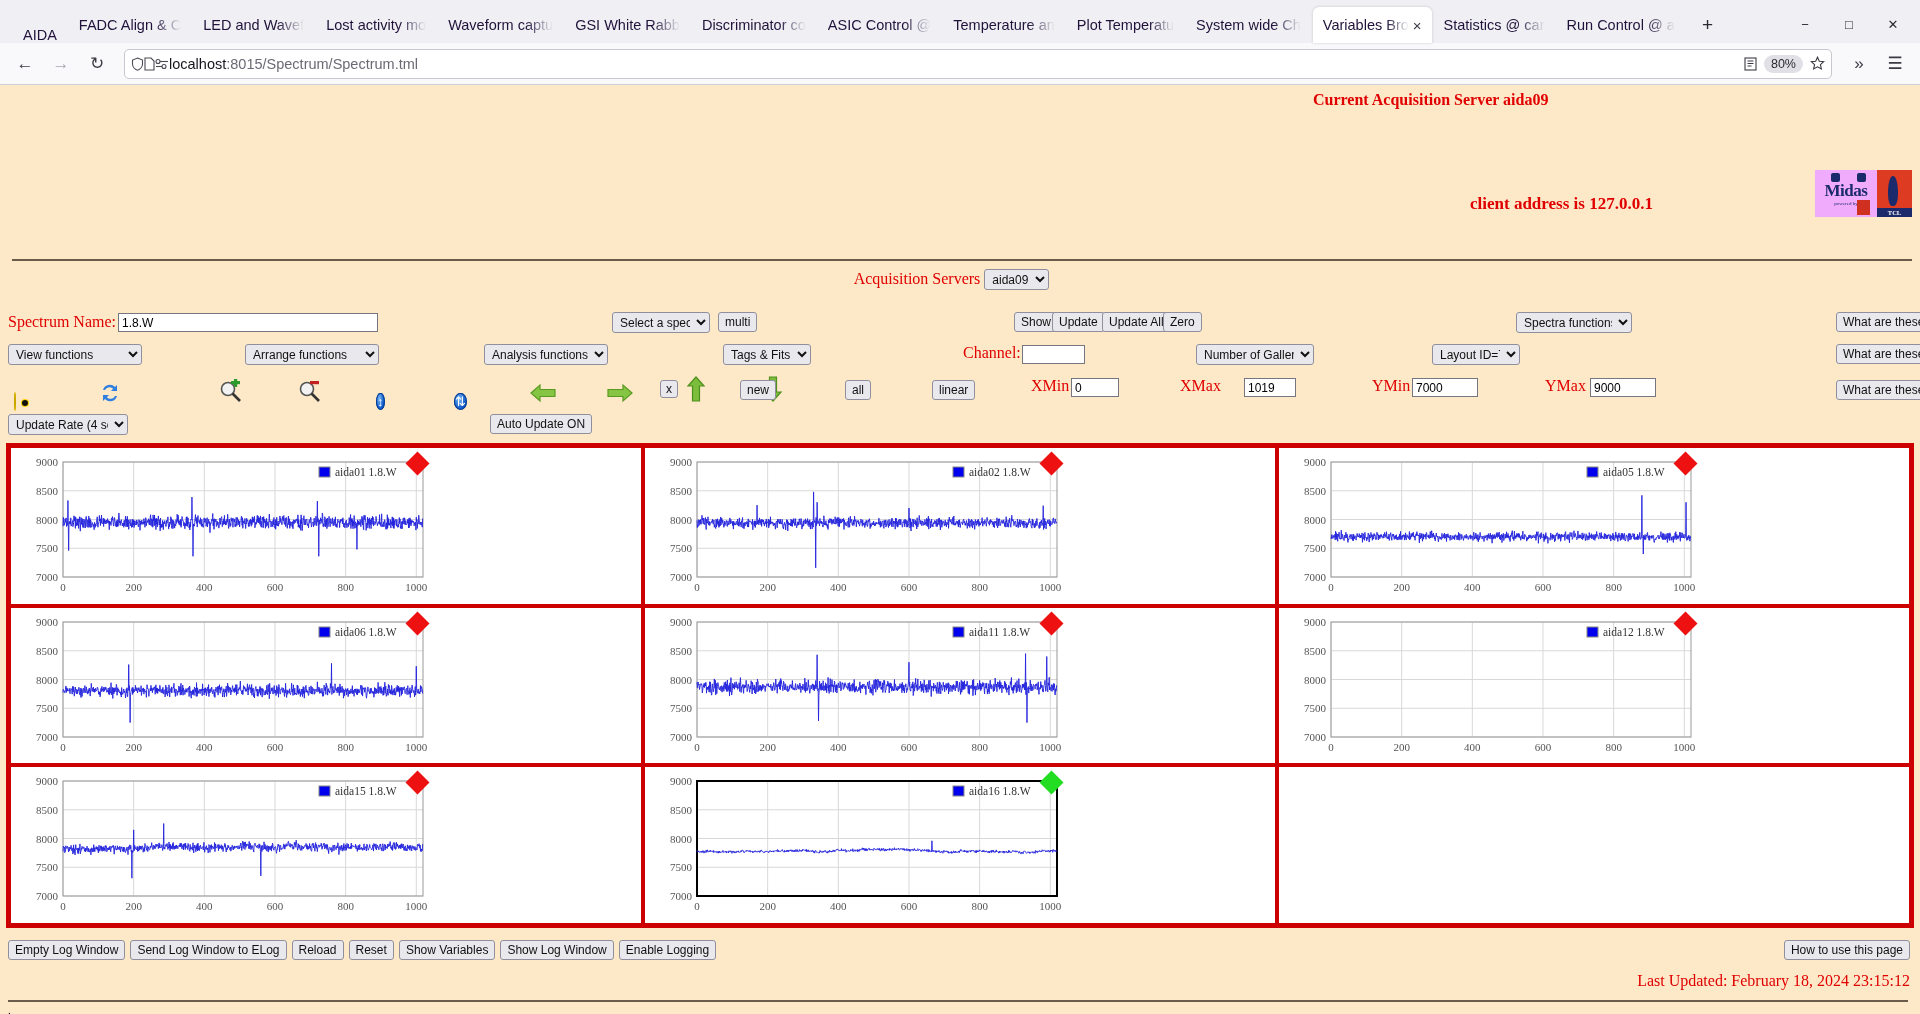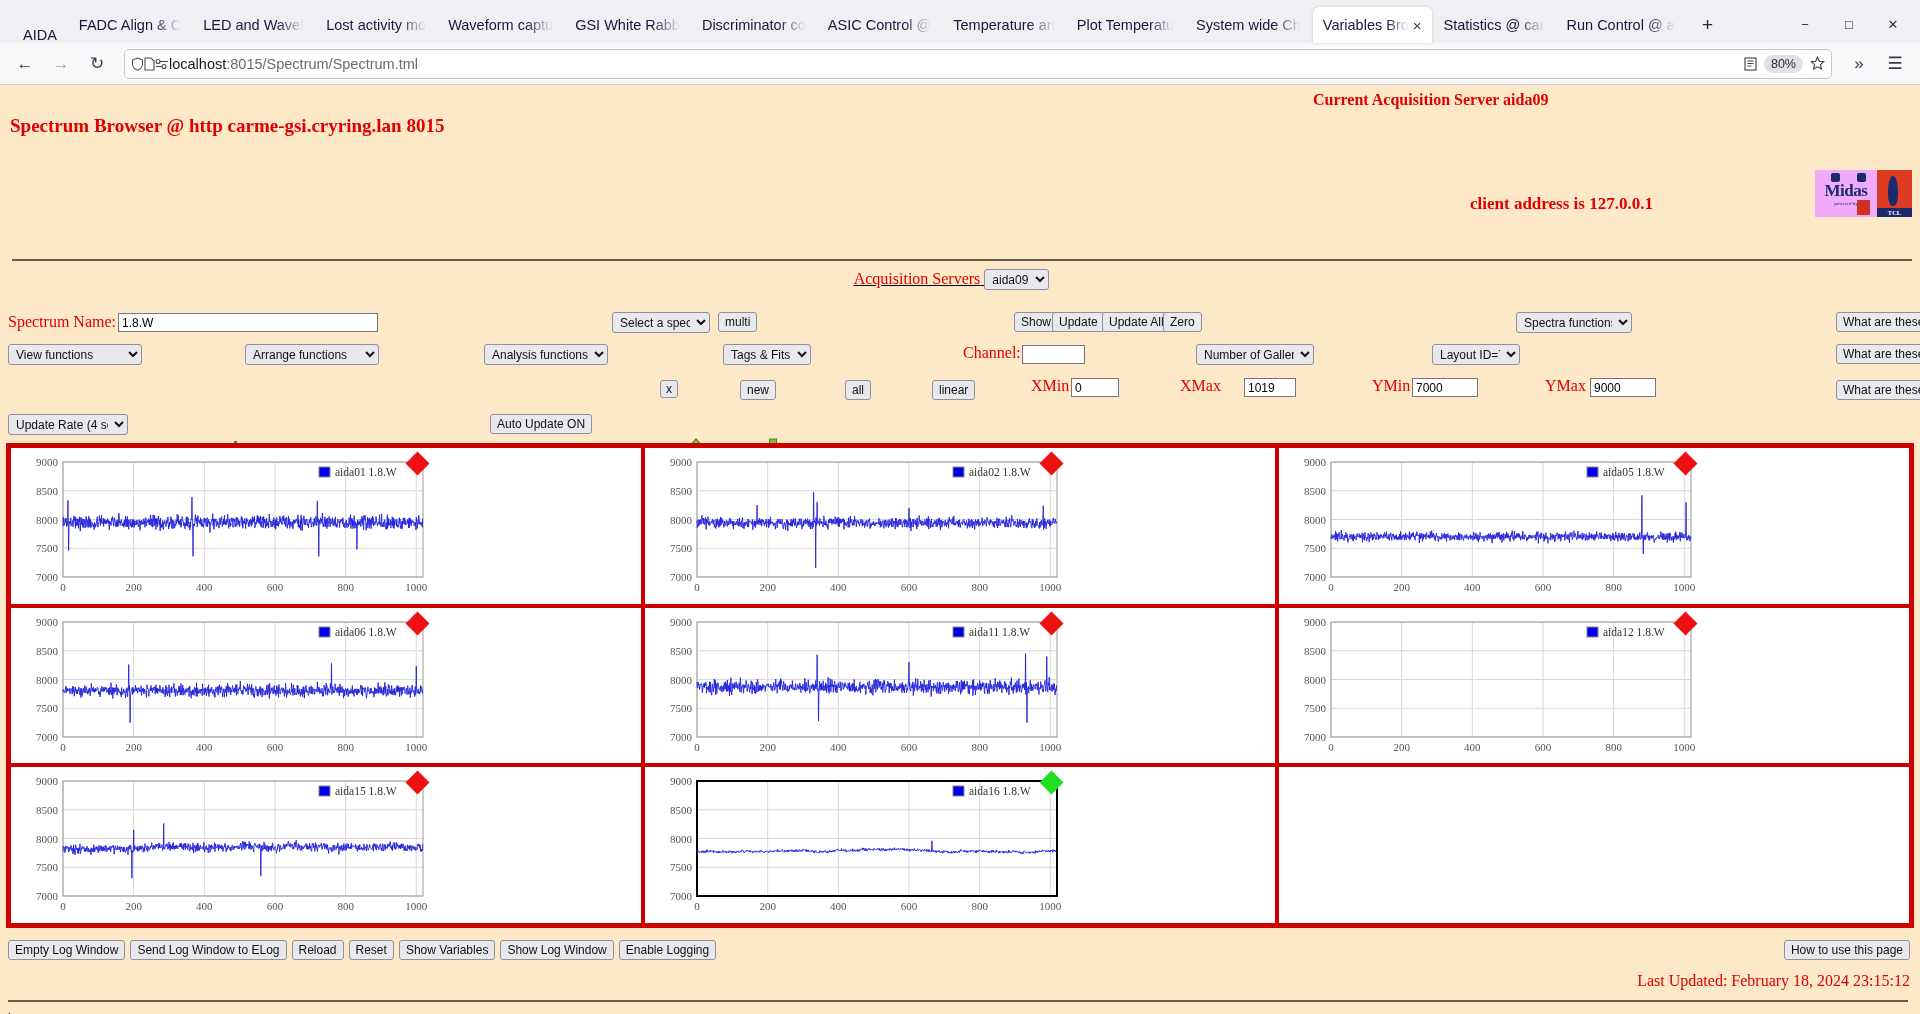--- a/index.html
+++ b/index.html
@@ -144,21 +144,20 @@
   .logo-tcl .bird {
     position: absolute; left: 11px; top: 6px;
     width: 10px; height: 30px; background: #1b2a6b;
     border-radius: 50% 50% 40% 40%;
   }
   .hr { border: 0; border-top: 2px solid #6b5b4b; margin: 6px 4px; }
 
   .srv-row {
     text-align: center; padding: 6px 17px 4px 0; position: relative;
     height: 30px;
-    text-decoration: underline;
   }
   .srv-label { color: #e00000; font-size: 16px; }
   .cur-srv {
     color: #e00000; font-weight: bold; font-size: 16px;
     position: absolute; left: 1313px; top: 6px;
   }
 
   
   select, .btn, input[type=text] {
     font-family: "Liberation Sans", sans-serif;
@@ -341,23 +340,20 @@
         </span>
       </span>
     </div>
     <div class="navicon">»</div>
     <div class="navicon">☰</div>
   </div>
 </div>
 
 <div class="page">
 
-  <div class="hdr-row">
-    <div class="app-title">Spectrum Browser @ http carme-gsi.cryring.lan 8015</div>
-  </div>
   <div class="client-addr">client address is 127.0.0.1</div>
 
   <div class="logo">
     <div class="logo-midas">
       <div class="dot1"></div>
         <div class="dot2"></div>
       <div class="mtxt">Midas</div>
       <div class="sub">powered by</div>
       <div class="redbox"></div>
     </div>

